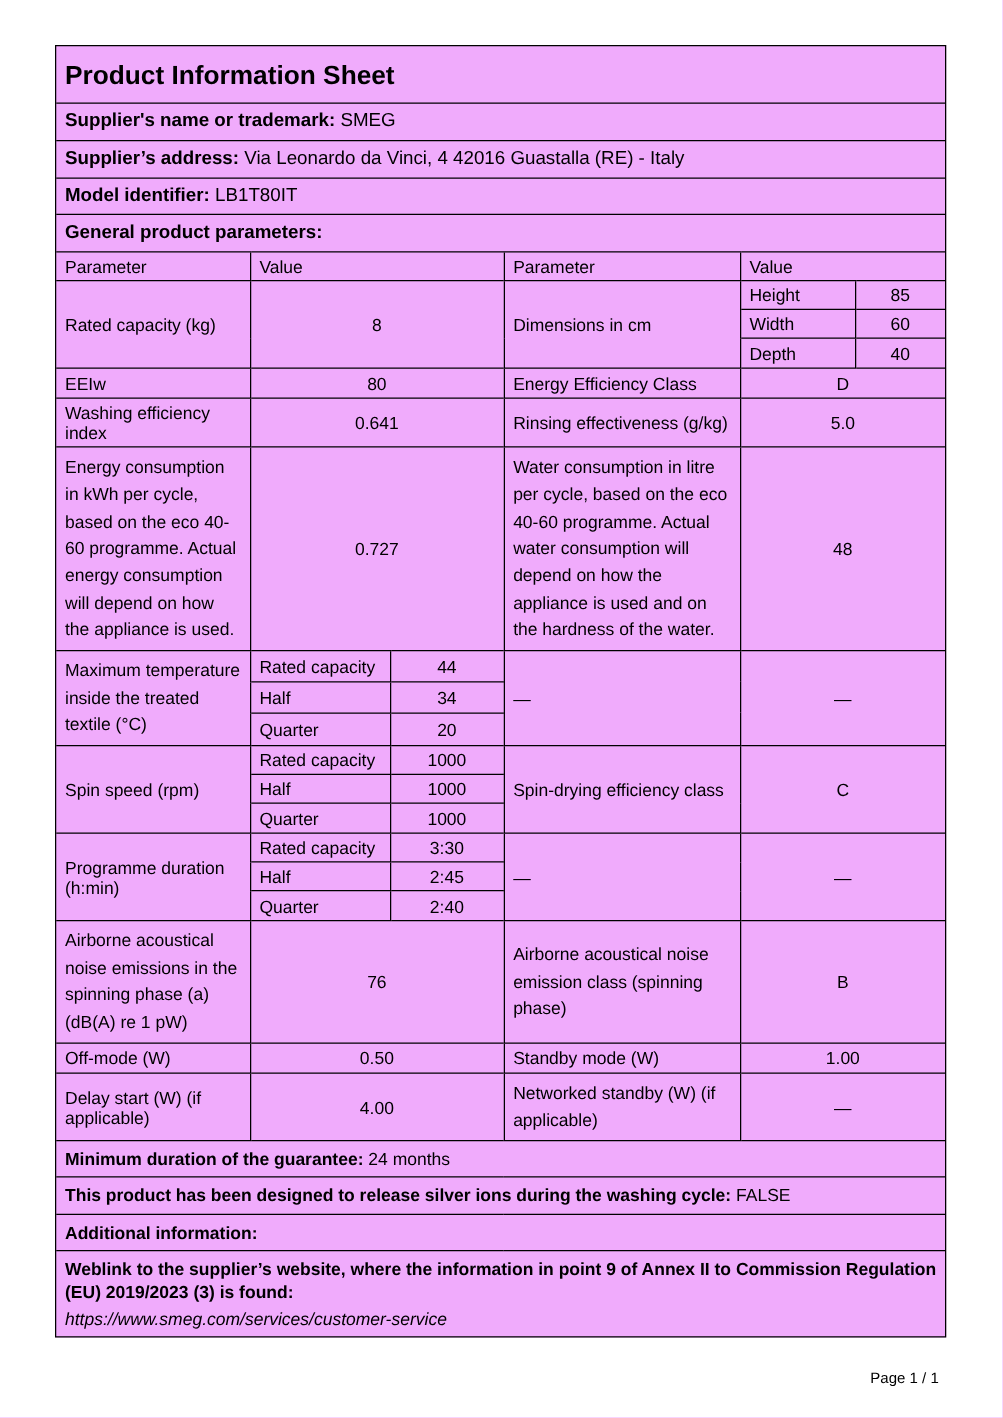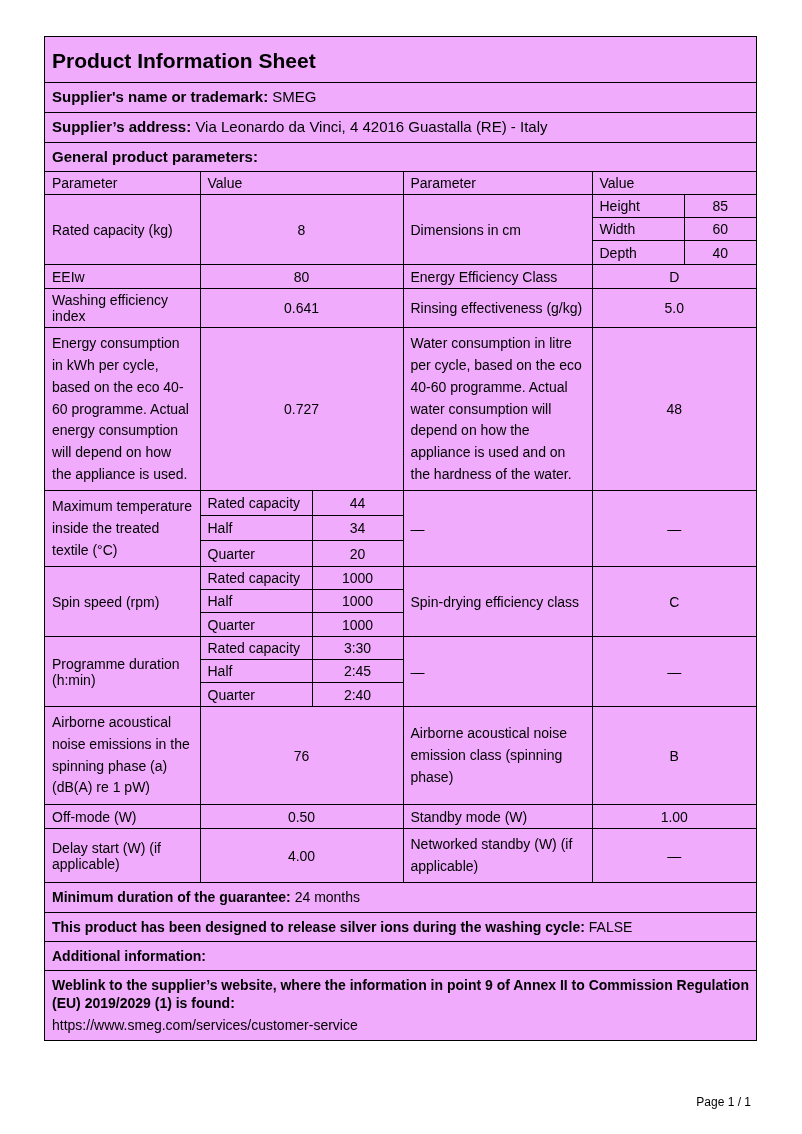--- a/index.html
+++ b/index.html
@@ -25,38 +25,39 @@
     border-top: 1px solid #000; border-left: 1px solid #000;
     padding: 3px 7px; vertical-align: middle; overflow: hidden;
   }
   td.no-bl { border-left: none; }
   td.val { text-align: center; padding: 3px 16px; }
   td.para { line-height: 1.55; padding: 5px 7px; }
   td.full { padding: 5px 7px; line-height: 1.3; }
   tr.r23 { height: 23px; } tr.r24 { height: 24px; }
   tr.r39 { height: 39px; } tr.r40 { height: 40px; }
   tr.r59 { height: 59px; } tr.r113 { height: 113px; }
-  .url-line { font-weight: normal; margin-top: 4px; }
+  .url-line { font-weight: normal; margin-top: 4px; font-style: italic; }
   .footer-page {
     position: absolute; top: 1095px; right: 51px; font-size: 12px;
   }
 </style>
 </head>
 <body>
 
 <div class="sheet">
 
   <div class="title-block">
     <h1 class="doc-title">Product Information Sheet</h1>
   </div>
 
   <div class="info-row"><b>Supplier's name or trademark:</b> <span>SMEG</span></div>
 
   <div class="info-row"><b>Supplier’s address:</b> <span>Via Leonardo da Vinci, 4 42016 Guastalla (RE) - Italy</span></div>
 
+  <div class="info-row"><b>Model identifier:</b> <span>LB1T80IT</span></div>
 
   <div class="info-row"><b>General product parameters:</b></div>
 
   <table>
     <colgroup>
       <col style="width:155px">
         <col style="width:112px">
         <col style="width:91px">
       <col style="width:189px">
         <col style="width:92px">
@@ -181,21 +182,21 @@
       <td class="no-bl full" colspan="6"><b>Minimum duration of the guarantee:</b> <span>24 months</span></td>
     </tr>
     <tr class="r24">
       <td class="no-bl full" colspan="6"><b>This product has been designed to release silver ions during the washing cycle:</b> <span>FALSE</span></td>
     </tr>
     <tr class="r23">
       <td class="no-bl full" colspan="6"><b>Additional information:</b></td>
     </tr>
     <tr class="r39">
       <td class="no-bl full" colspan="6">
-        <b>Weblink to the supplier’s website, where the information in point 9 of Annex II to Commission Regulation (EU) 2019/2029 (1) is found:</b>
+        <b>Weblink to the supplier’s website, where the information in point 9 of Annex II to Commission Regulation (EU) 2019/2023 (3) is found:</b>
         <div class="url-line">https://www.smeg.com/services/customer-service</div>
       </td>
     </tr>
   </tbody>
     </table>
 </div>
 
 <div class="footer-page">Page 1 / 1</div>
 
 </body></html>

